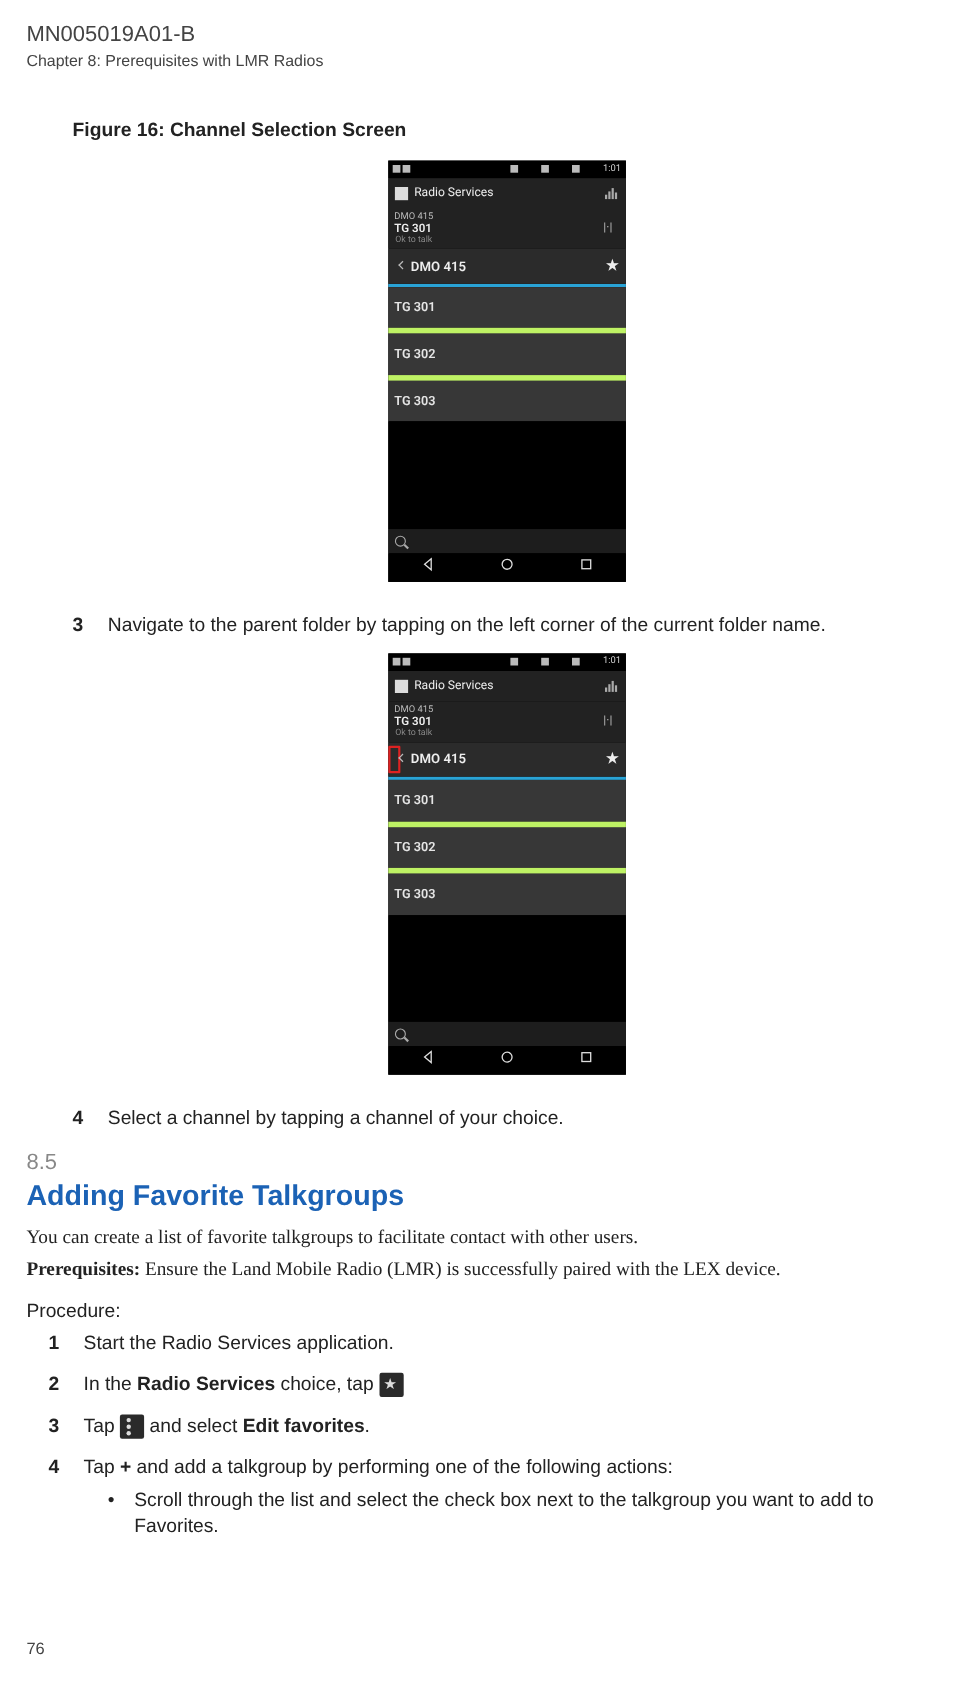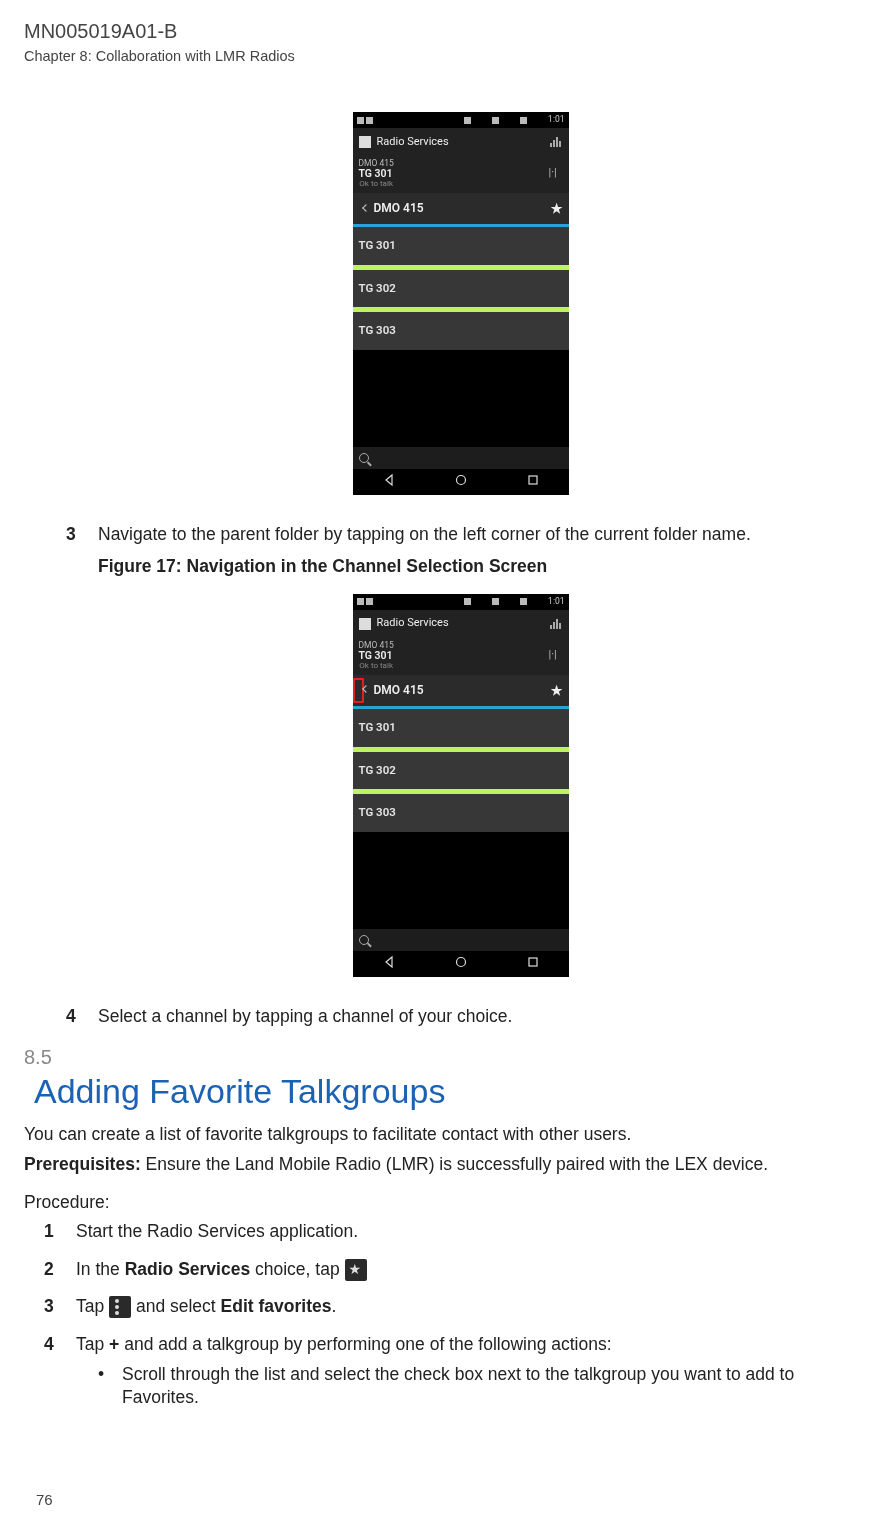--- a/index.html
+++ b/index.html
@@ -118,48 +118,49 @@
     align-items:center;
   }
   .navbar svg { fill:#ddd; stroke:#ddd; }
   .screen-body { position:absolute; top:16px; left:0; right:0; bottom:0; display:flex; flex-direction:column; }
   .items-block { display:flex; flex-direction:column; }
   .step { display:flex; gap:14px; margin: 2px 0 8px 0; }
   .step .num { font-weight:bold; min-width:18px; }
   .step .txt { flex:1; }
   .after-fig { margin-top: 2px; }
   .sec-num { color:#888; font-size:20px; margin-top:16px; }
-  .sec-title { color:#1b62b5; font-size:34px; font-weight:400; margin-top:-2px; margin-bottom:8px;margin-left:10px;}
-  .para { margin: 6px 0; }
+  .sec-title { color:#1b62b5; font-size:26px; font-weight:700; margin-top:-2px; margin-bottom:8px;}
+  .para { margin: 6px 0; font-family: Liberation Serif, serif; }
   .proc { font-weight: normal; margin-top: 14px; margin-bottom: 6px; }
   .procsteps .step { margin-bottom: 14px; }
   .inline-ico {
     display:inline-block; width:22px; height:22px; min-width:22px; vertical-align:-6px;
     background:#2a2a2a; position:relative; border-radius:2px;
   }
   .ico-star::before {
     content:"★"; color:#ddd; position:absolute; left:4px; top:1px; font-size:14px;
   }
   .ico-more { width:16px; }
   .ico-more::before {
     content:""; position:absolute; left:6px; top:3px; width:4px; height:4px;
     background:#ddd; border-radius:50%; box-shadow: 0 6px 0 #ddd, 0 12px 0 #ddd;
   }
   .bullet { display:flex; gap:14px; margin-left:22px; }
   .bullet .dot { min-width:10px; }
-  .pagenum { position:absolute; left:36px; bottom:18px; font-size:15px; color:#444; }
+  .pagenum { position:absolute; left:24px; bottom:18px; font-size:15px; color:#444; }
   b { font-weight: bold; }
 </style>
 </head>
 <body>
 
 <div class="hdr">MN005019A01-B</div>
-<div class="hdr2">Chapter 8:  Collaboration with LMR Radios</div>
+<div class="hdr2">Chapter 8:  Prerequisites with LMR Radios</div>
 
 <div class="indent">
+  <div class="fig-title">Figure 16: Channel Selection Screen</div>
 
   <div class="fig-wrap">
     <div class="phone">
       <div class="statusbar">
         <span class="sb-left">
             <span class="sb-ico"></span>
             <span class="sb-ico"></span>
           </span>
         <span class="sb-ico"></span>
         <span class="sb-ico"></span>
@@ -215,21 +216,20 @@
         </div>
       </div>
     </div>
   </div>
 
   <div class="step">
     <span class="num">3</span>
     <span class="txt">Navigate to the parent folder by tapping on the left corner of the current folder name.</span>
   </div>
 
-  <div class="fig-title" style="margin-left:32px;">Figure 17: Navigation in the Channel Selection Screen</div>
 
   <div class="fig-wrap">
     <div class="phone">
       <div class="statusbar">
         <span class="sb-left">
             <span class="sb-ico"></span>
             <span class="sb-ico"></span>
           </span>
         <span class="sb-ico"></span>
         <span class="sb-ico"></span>

